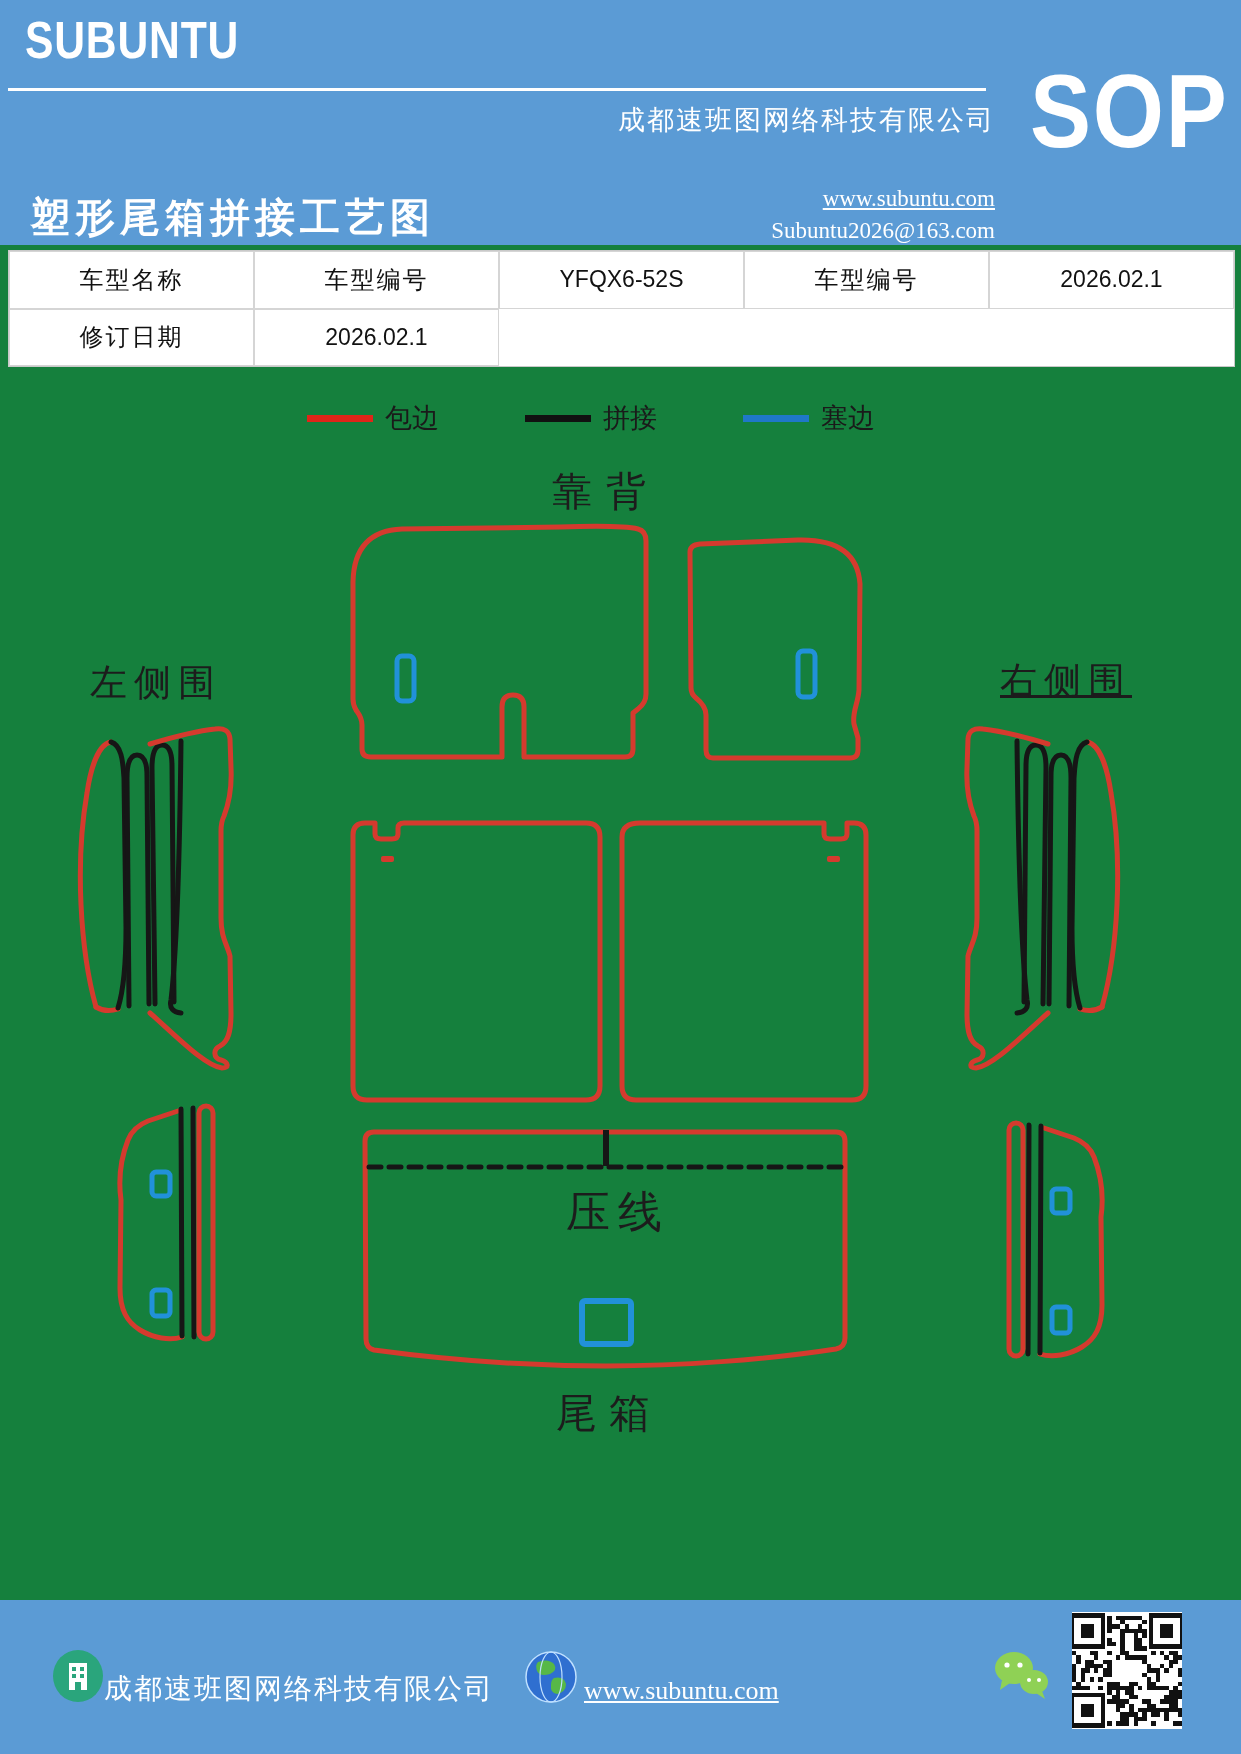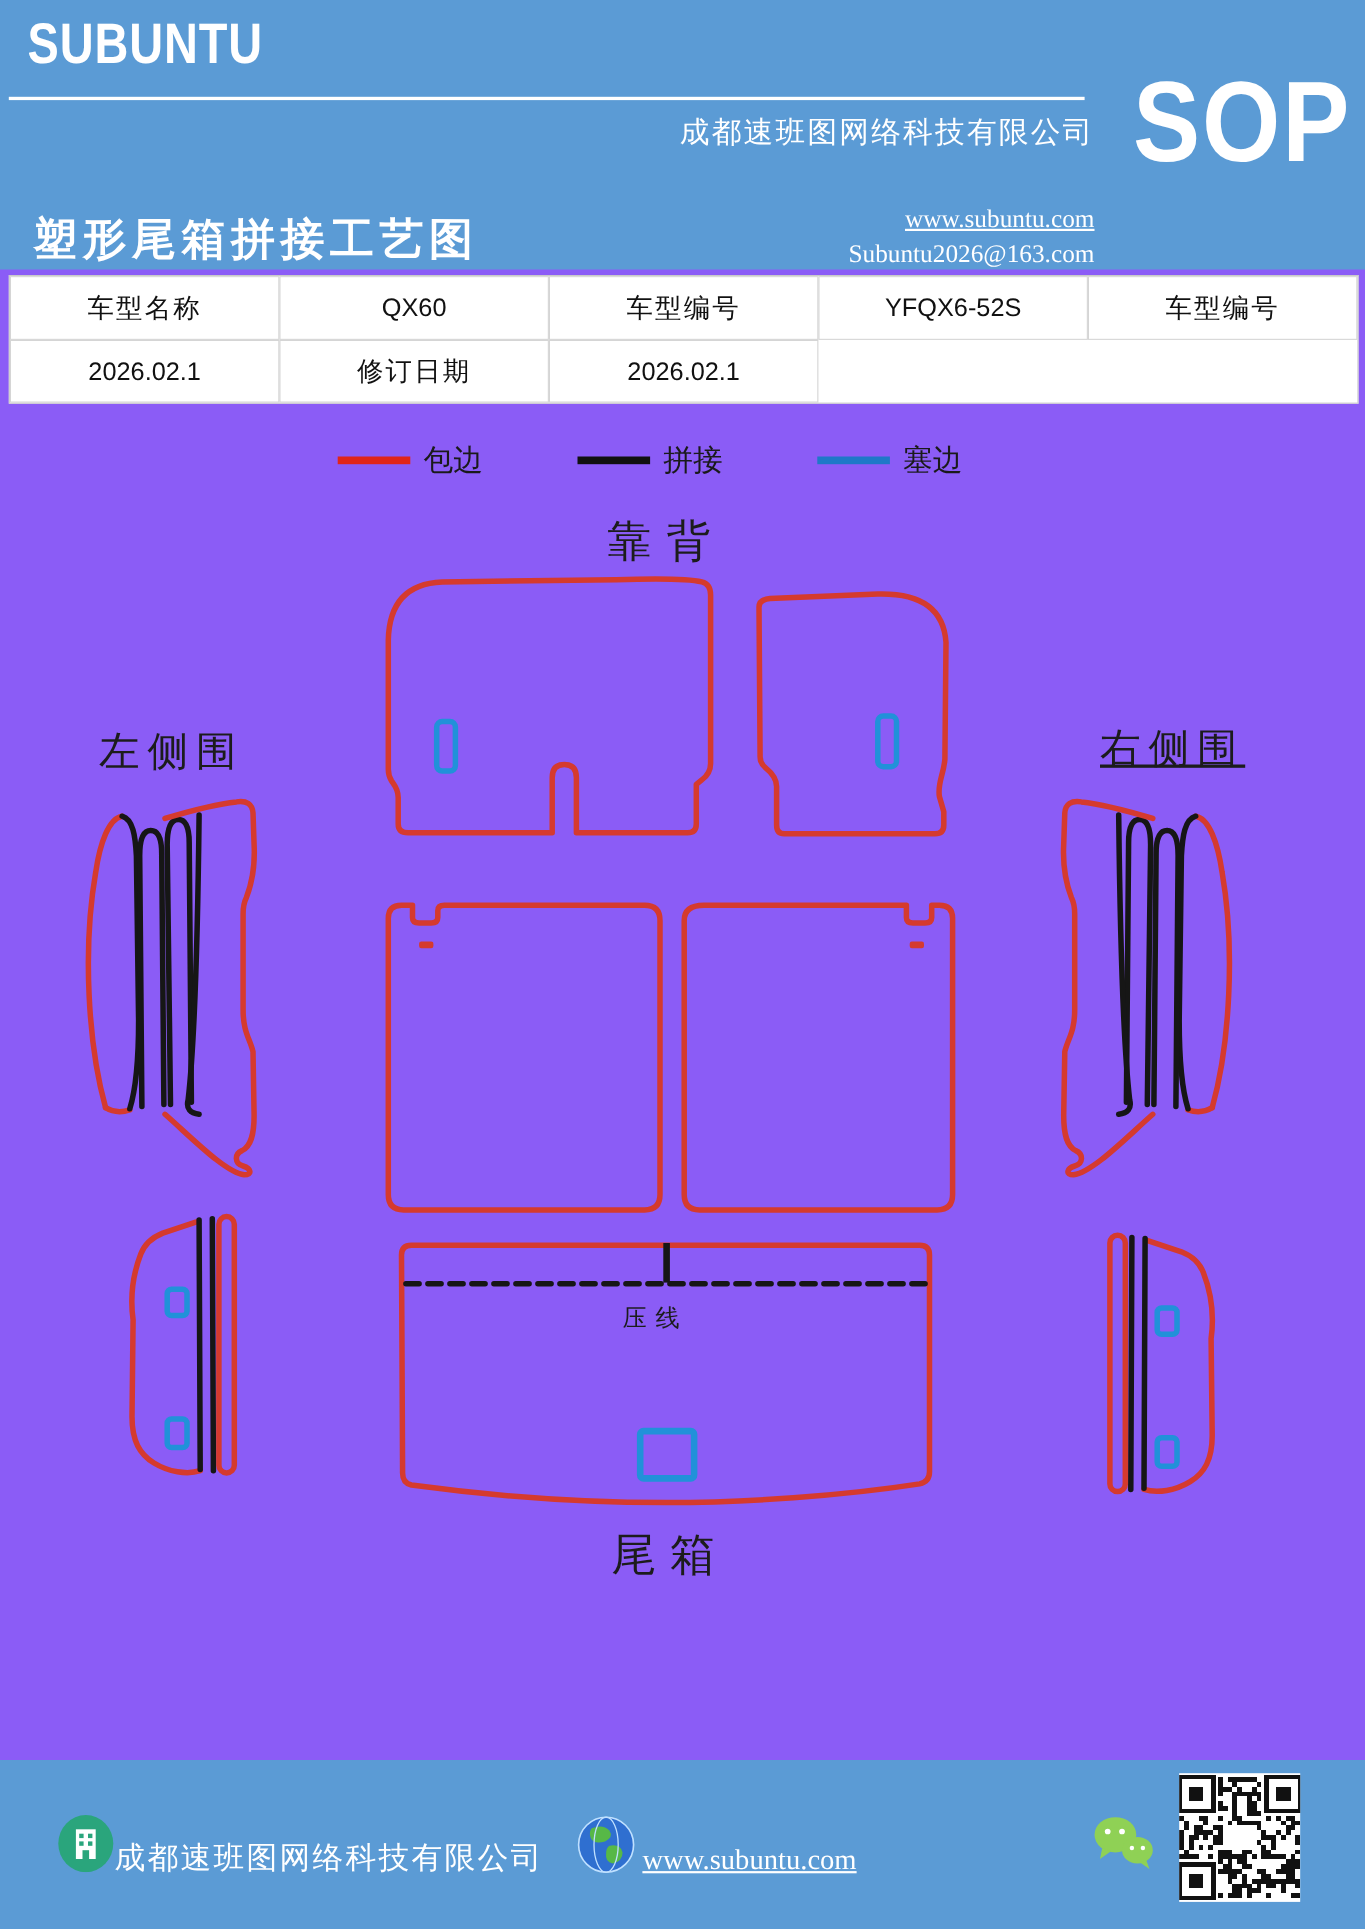--- a/index.html
+++ b/index.html
@@ -1,16 +1,16 @@
 <!DOCTYPE html>
 <html><head>
 <meta charset="utf-8">
 <style>
   html,body{margin:0;padding:0;background:#ffffff;}
-  .page{position:relative;width:1241px;height:1754px;background:#8b5cf6;overflow:hidden;
+  .page{position:relative;width:1241px;height:1754px;background:#15803d;overflow:hidden;
         font-family:"Liberation Sans",sans-serif;}
   .abs{position:absolute;}
 
   
   .header-band{left:0;top:0;width:1241px;height:245px;background:#5b9bd5;}
   .brand{left:25px;top:10px;color:#ffffff;font-size:52px;font-weight:bold;
          transform:scaleX(0.82);transform-origin:left top;letter-spacing:1px;
          font-family:"Liberation Sans",sans-serif;}
   .header-rule{left:8px;top:88px;width:978px;height:3px;background:#ffffff;}
   .doc-title{left:30px;top:170px;color:#ffffff;font-size:40px;font-weight:bold;
@@ -41,21 +41,21 @@
   .sw-black{background:#111111;}
   .sw-blue{background:#1f78c8;}
   .legend-label{font-size:27px;color:#1a1a1a;
                 font-family:"Liberation Serif","DejaVu Serif",serif;}
 
   
   .dlabel{color:#1c1c1c;font-family:"Liberation Serif","DejaVu Serif",serif;}
   .lbl-backrest{left:552px;top:464px;font-size:40px;letter-spacing:14px;}
   .lbl-left-side{left:90px;top:658px;font-size:37px;letter-spacing:7px;}
   .lbl-right-side{left:1000px;top:656px;font-size:37px;letter-spacing:7px;text-decoration:underline;}
-  .lbl-crease{left:566px;top:1183px;font-size:22px;letter-spacing:8px;}
+  .lbl-crease{left:566px;top:1183px;font-size:44px;letter-spacing:8px;}
   .lbl-trunk{left:556px;top:1372px;font-size:41px;letter-spacing:12px;margin-top:14px;}
 
   .diagram-svg{left:0;top:0;width:1241px;height:1754px;}
 
   
   .footer-band{left:0;top:1600px;width:1241px;height:154px;background:#5b9bd5;}
   .ft-company{left:104px;top:1670px;color:#ffffff;font-size:28px;letter-spacing:2px;
               font-family:"Liberation Serif","DejaVu Serif",serif;}
   .ft-site{left:584px;top:1676px;color:#ffffff;font-size:26px;text-decoration:underline;
            font-family:"Liberation Serif","DejaVu Serif",serif;cursor:pointer;}
@@ -71,21 +71,20 @@
   <div class="abs brand">SUBUNTU</div>
   <div class="abs header-rule"></div>
   <div class="abs doc-title">塑形尾箱拼接工艺图</div>
   <div class="abs hdr-company">成都速班图网络科技有限公司</div>
   <div class="abs hdr-site">www.subuntu.com</div>
   <div class="abs hdr-mail">Subuntu2026@163.com</div>
   <div class="abs sop">SOP</div>
 
   <div class="abs info-table">
     <div class="cell lab">车型名称</div>
-    <div class="cell val">QX60</div>
     <div class="cell lab">车型编号</div>
     <div class="cell val">YFQX6-52S</div>
     <div class="cell lab">车型编号</div>
     <div class="cell val">2026.02.1</div>
     <div class="cell lab">修订日期</div>
     <div class="cell val">2026.02.1</div>
   </div>
 
   <div class="abs legend">
     <div class="legend-item">

